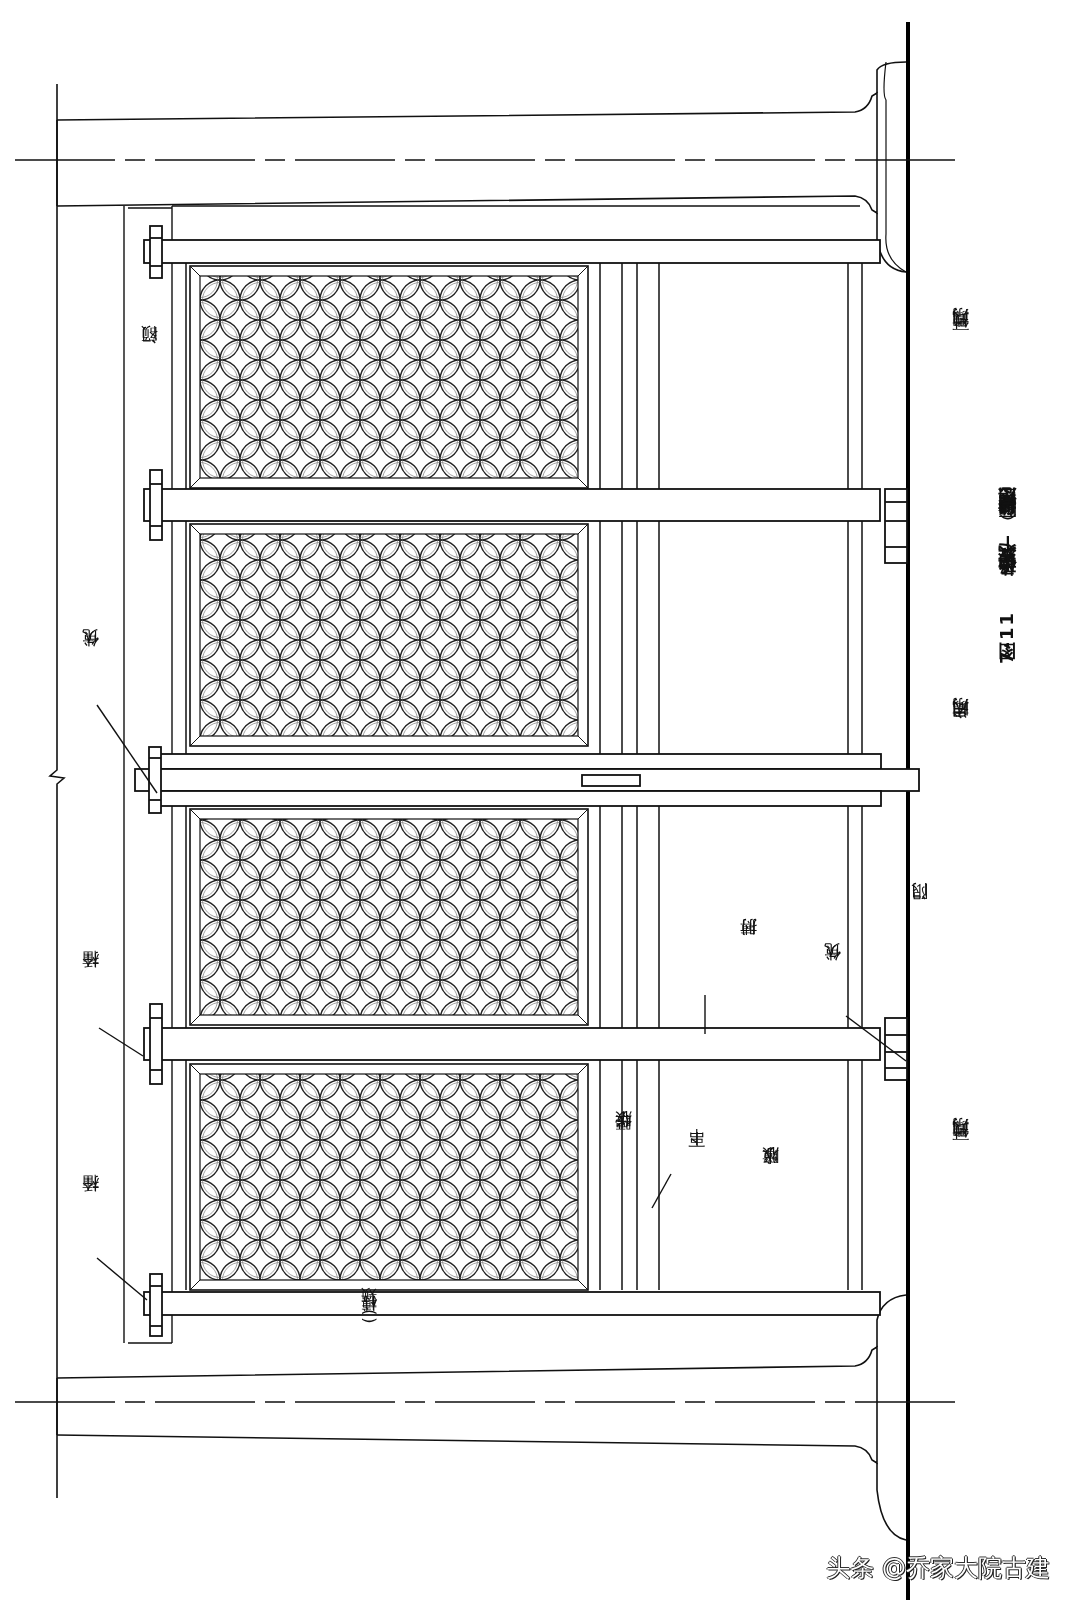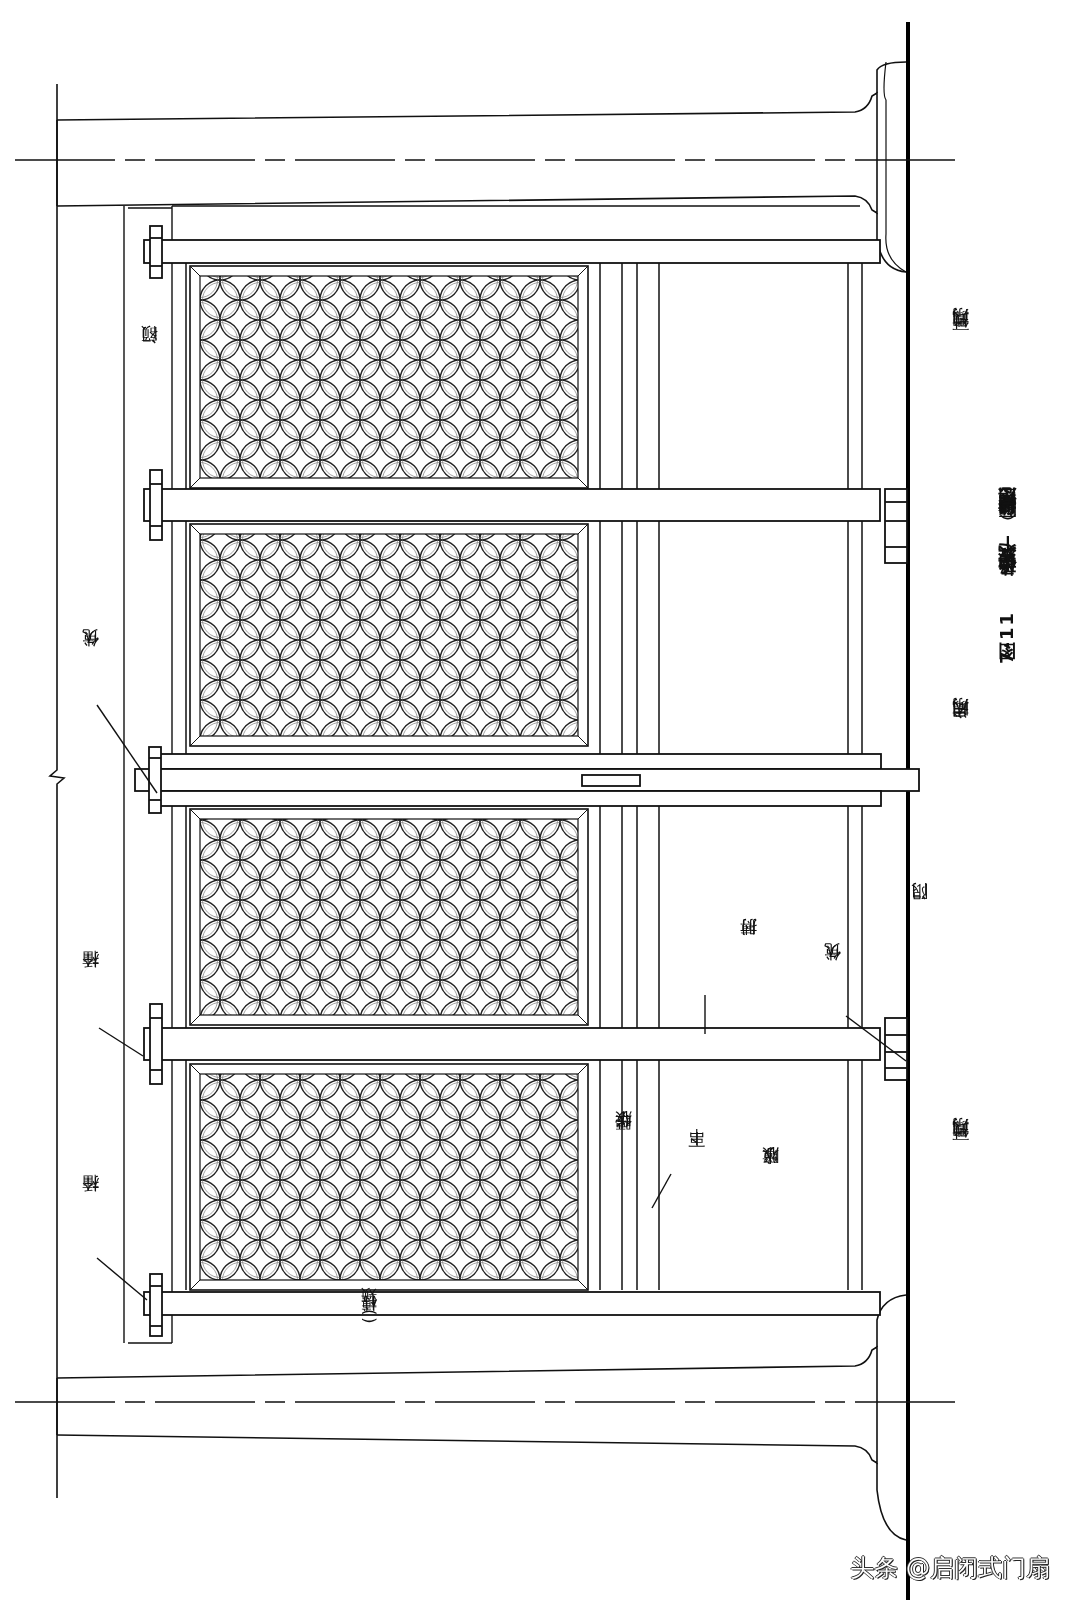--- a/index.html
+++ b/index.html
@@ -153,13 +153,13 @@
 <div class="vlabel" style="left:762px; top:1176px;">障水版</div>
 <div class="vlabel" style="left:740px; top:948px;">搏肘</div>
 <div class="vlabel" style="left:824px; top:972px;">伏兔</div>
 <div class="vlabel" style="left:911px; top:912px;">门限</div>
 <div class="vlabel" style="left:952px; top:338px;">可卸式门扇</div>
 <div class="vlabel" style="left:952px; top:728px;">启闭式门扇</div>
 <div class="vlabel" style="left:952px; top:1148px;">可卸式门扇</div>
 
 <div class="caption" style="left:995px; top:515px;">图 7-11　格子门锁定方式之二——㔶卯插栓（推想图）</div>
 
-<div class="watermark">头条 @启闭式门扇</div>
+<div class="watermark">头条 @乔家大院古建</div>
 
 </body></html>

